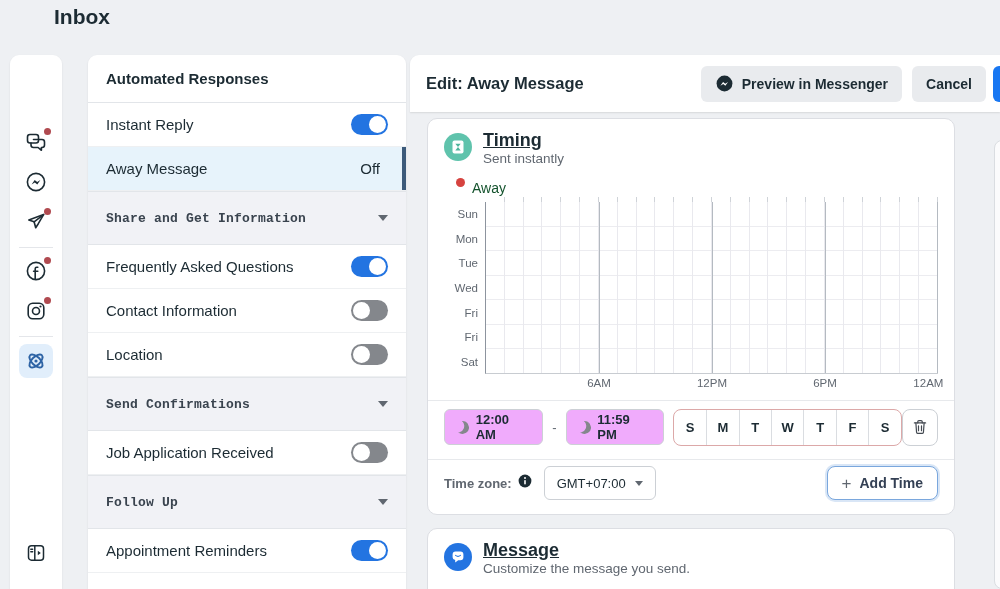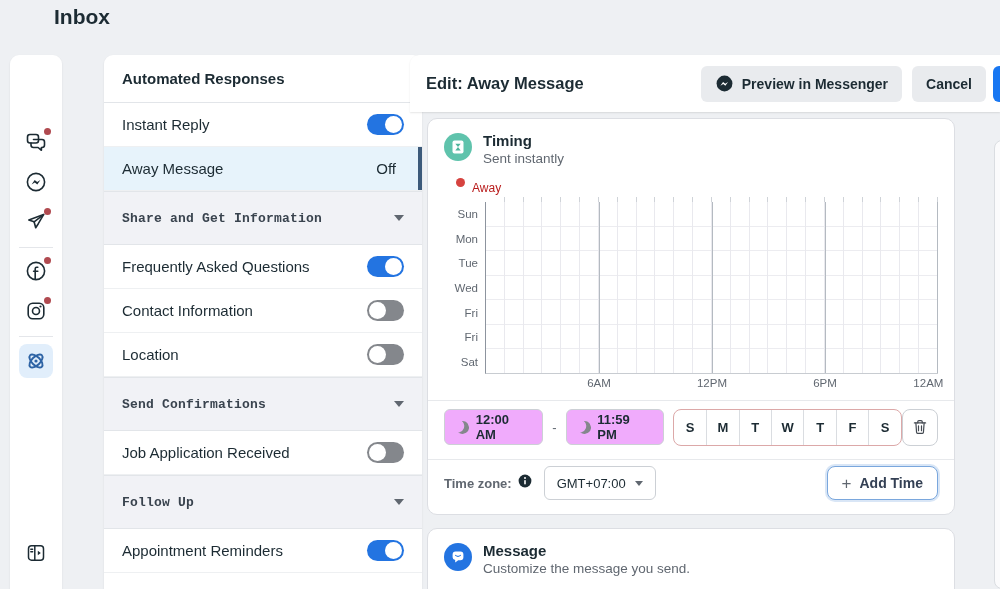--- a/index.html
+++ b/index.html
@@ -30,21 +30,21 @@
   .rail-btn svg { display:block; }
   .badge {
     position:absolute; top:-2px; right:-3px; width:7px; height:7px;
     border-radius:50%; background:#b04a50;
   }
   .rail-divider { position:absolute; left:9px; right:9px; height:1px; background:#e4e6ea; }
   .icon-wrap { position:relative; width:24px; height:24px; }
 
   
   .responses {
-    position:absolute; left:104px; top:55px; width:318px; height:534px;
+    position:absolute; left:88px; top:55px; width:318px; height:534px;
     background:#fff; border-radius:9px 9px 0 0; overflow:hidden;
   }
   .responses-header {
     height:48px; display:flex; align-items:center; padding:0 18px;
     font-size:15px; font-weight:700; border-bottom:1px solid #e2e5e9;
   }
   .row {
     position:relative; height:44px; display:flex; align-items:center;
     padding:0 18px; background:#fff; border-bottom:1px solid #eef0f2;
   }
@@ -99,26 +99,26 @@
   .card.timing { top:118px; padding:12px 16px 6px; }
   .card.message { top:528px; height:90px; padding:12px 16px; border-radius:10px; }
 
   .card-head { display:flex; align-items:flex-start; gap:11px; min-height:38px; }
   .card-icon {
     width:28px; height:28px; border-radius:50%; flex:0 0 auto;
     display:flex; align-items:center; justify-content:center; margin-top:2px;
   }
   .card-icon.green { background:#5fc3ac; }
   .card-icon.blue { background:#2374e1; }
-  .card-title { font-size:15px; font-weight:700; line-height:19px; }
+  .card-title { font-size:18px; font-weight:700; line-height:19px;text-decoration:underline; }
   .card-sub { font-size:13.5px; color:#606770; line-height:18px; }
 
   .legend { display:flex; align-items:center; gap:7px; margin:6px 0 0 12px; height:15px; }
   .legend-dot { width:9px; height:9px; border-radius:50%; background:#d6433f; }
-  .legend-label { font-size:12px; color:#b91c1c; font-weight:500;margin-top:11px; }
+  .legend-label { font-size:14px; color:#14532d; font-weight:500;margin-top:11px; }
 
   
   .sched { display:flex; margin-top:12px; }
   .day-col { width:41px; flex:0 0 auto; }
   .day-lbl {
     height:24.57px; display:flex; align-items:center; justify-content:flex-end;
     padding-right:7px; font-size:11.5px; color:#606770;
   }
   .plot {
     position:relative; flex:1 1 auto; height:172px;

